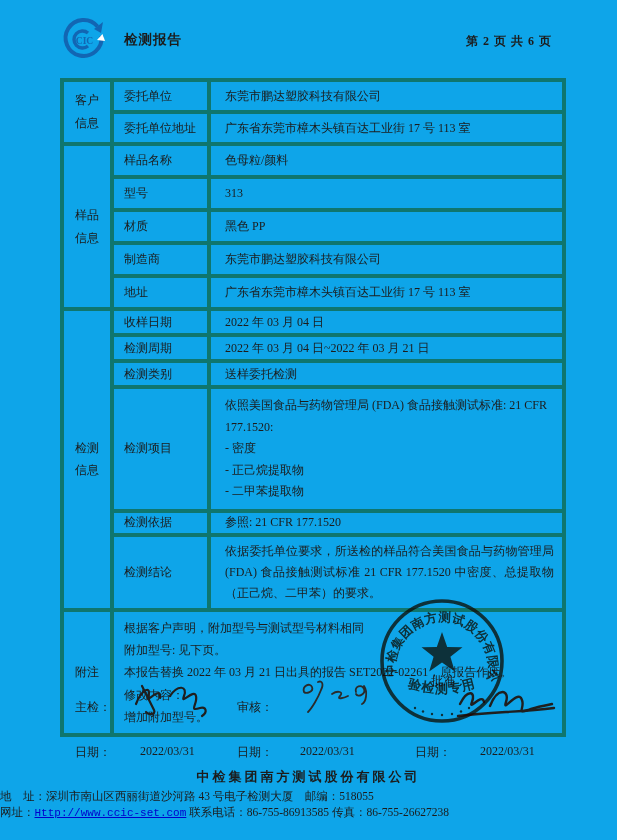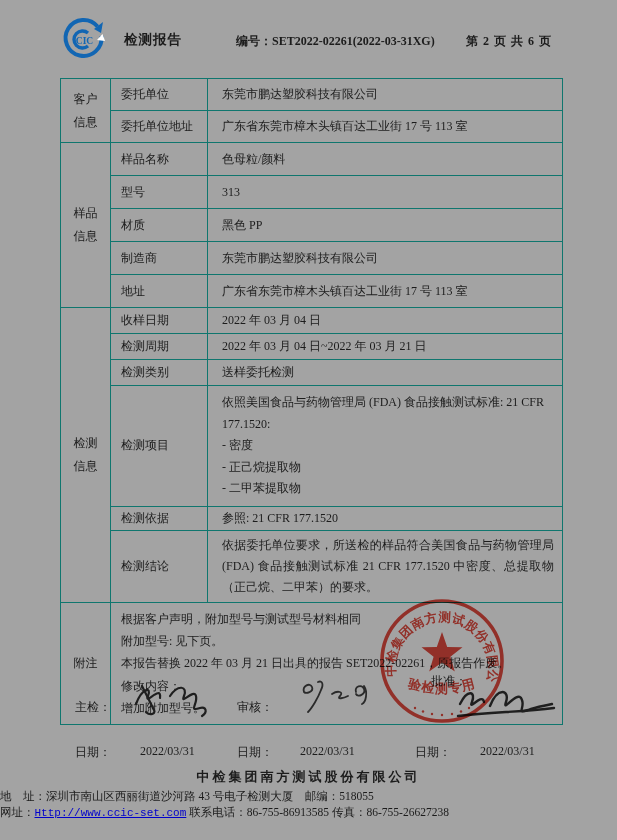--- a/index.html
+++ b/index.html
@@ -1,33 +1,33 @@
 <!DOCTYPE html>
 <html><head>
 <meta charset="utf-8">
 <style>
   * { margin:0; padding:0; box-sizing:border-box; }
   html,body { background:#e8e8e8; }
   .page {
     position:relative; width:617px; height:840px; margin:0 auto;
-    background:#a3a3a3; overflow:hidden;
+    background:#0ea5e9; overflow:hidden;
     font-family:"Liberation Serif","DejaVu Serif",serif;
     color:#1c1c1c;
   }
   
   .logo { position:absolute; left:61px; top:16px; width:47px; height:47px; }
   .hdr-title { position:absolute; left:124px; top:31px; font-size:13.5px; font-weight:bold; letter-spacing:1px; }
   .hdr-no { position:absolute; left:236px; top:33px; font-size:12px; font-weight:bold; }
   .hdr-page { position:absolute; left:466px; top:33px; font-size:12px; font-weight:bold; letter-spacing:1px;font-family:Liberation Serif, serif; }
   
   table.info {
     position:absolute; left:60px; top:78px; width:502px;
     border-collapse:collapse; table-layout:fixed; font-size:12px;
   }
-  table.info td { border:1px solid #0f766e; vertical-align:middle; }
+  table.info td { border:4px solid #0f766e; vertical-align:middle; }
   td.sec { width:50px; text-align:center; line-height:1.4; }
   td.sec span { display:block; padding:3px 0; }
   td.fld { width:97px; padding-left:10px; }
   td.val { width:355px; padding-left:14px; padding-right:8px; }
   tr.h32 { height:32px; } tr.h33 { height:33px; } tr.h26 { height:26px; }
   tr.h94 { height:94px; } tr.h24 { height:24px;margin-top:16px; } tr.h50 { height:50px; } tr.h96 { height:96px; }
   .preline { white-space:pre-line; line-height:1.8; padding-top:6px; padding-bottom:6px; }
   .preline2 { white-space:pre-line; line-height:1.85; padding-top:5px; padding-bottom:5px; }
   td.val.wrap { line-height:1.75; padding-top:4px; padding-bottom:4px; text-align:justify; }
   
@@ -54,21 +54,20 @@
   <svg class="logo" viewBox="0 0 47 47">
     <g fill="none" stroke="#1266b3" stroke-width="4">
       <path d="M 36.5 10.5 A 18 18 0 1 0 40.5 20"></path>
     </g>
     <path d="M 33 13 L 42 6 L 40 17 Z" fill="#1266b3"></path>
     <path d="M 41.5 18 L 44 25 L 36 24 Z" fill="#ffffff"></path>
     <path d="M 27 17 A 8.5 8.5 0 1 0 27 30" fill="none" stroke="#1266b3" stroke-width="3.4"></path>
     <text x="23.5" y="27.5" text-anchor="middle" font-size="9.5" font-weight="bold" font-family="Liberation Serif, DejaVu Serif, serif" fill="#1266b3">CIC</text>
   </svg>
   <div class="hdr-title">检测报告</div>
-  <div class="hdr-no"><span>编号：</span><span>SET2022-02261(2022-03-31XG)</span></div>
   <div class="hdr-page">第 2 页 共 6 页</div>
 
   <table class="info">
     <colgroup>
         <col style="width:50px">
         <col style="width:97px">
         <col style="width:355px">
       </colgroup>
 
     <tbody>

